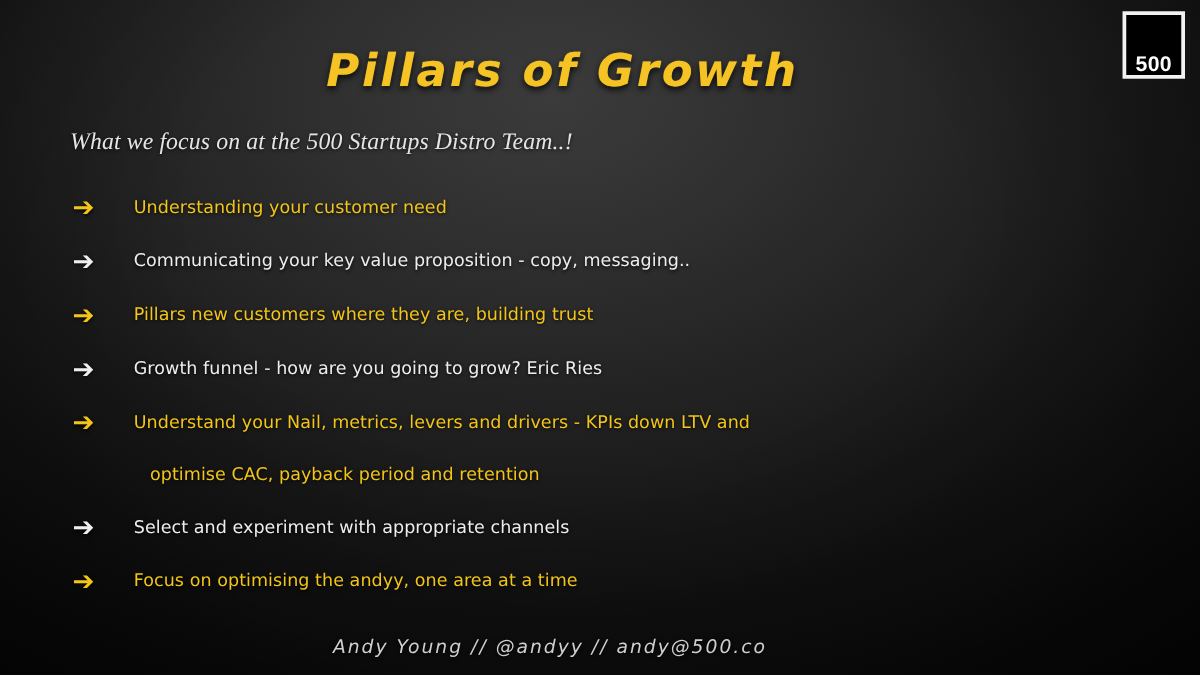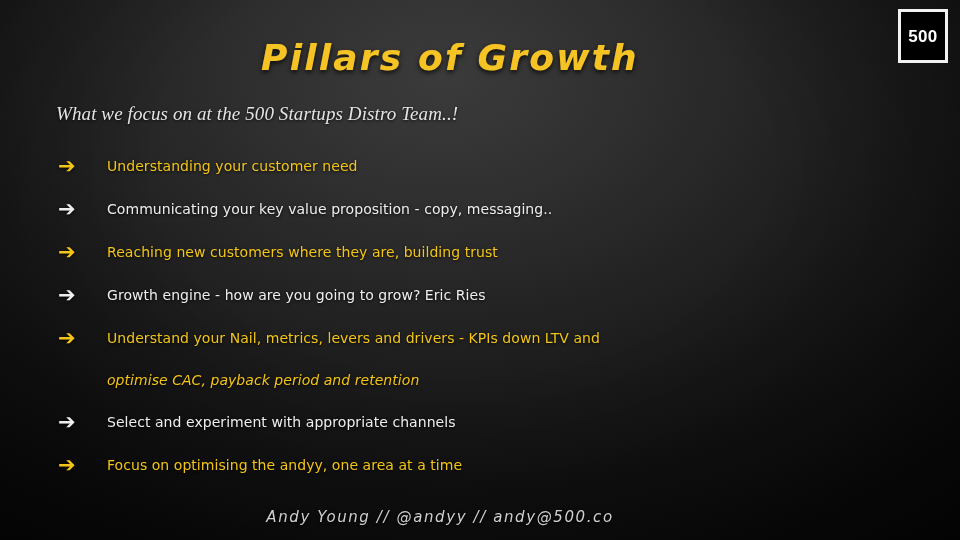--- a/index.html
+++ b/index.html
@@ -44,21 +44,21 @@
   .logo-box {
     position: absolute;
     top: 9px;
     left: 898px;
     width: 50px;
     height: 54px;
     border: 3px solid #f2f2f2;
     background: #000000;
     box-sizing: border-box;
     display: flex;
-    align-items: center;
+    align-items: flex-end;
     justify-content: center;
     z-index: 5;
   }
   .logo-text {
     color: #ffffff;
     font-family: "Liberation Sans", sans-serif;
     font-size: 17px;
     font-weight: 700;
     letter-spacing: 0.3px;
     line-height: 1;
@@ -128,22 +128,22 @@
   }
   .bullet .em {
   }
   .tone-gold .bullet-arrow,
   .tone-gold .bullet-body { color: #f2c518; }
   .tone-light .bullet-arrow,
   .tone-light .bullet-body { color: #eeeeee; }
 
   .cont-line {
     display: block;
-    font-style: italic;
     margin-top: 9px;
+    margin-left: 13px;
   }
 
   
   .footer {
     position: absolute;
     left: 0;
     top: 508px;
     width: 880px;
     text-align: center;
     color: #cfcfcf;
@@ -172,25 +172,25 @@
       <div class="bullet tone-gold">
         <span class="bullet-arrow">➔</span>
         <span class="bullet-body"><span>Understanding your customer need</span></span>
       </div>
       <div class="bullet tone-light">
         <span class="bullet-arrow">➔</span>
         <span class="bullet-body"><span>Communicating your key value proposition - </span><span class="em">copy, messaging..</span></span>
       </div>
       <div class="bullet tone-gold">
         <span class="bullet-arrow">➔</span>
-        <span class="bullet-body"><span>Reaching new customers where they are, building trust</span></span>
+        <span class="bullet-body"><span>Pillars new customers where they are, building trust</span></span>
       </div>
       <div class="bullet tone-light">
         <span class="bullet-arrow">➔</span>
-        <span class="bullet-body"><span>Growth engine - how are you going to grow? Eric Ries</span></span>
+        <span class="bullet-body"><span>Growth funnel - how are you going to grow? Eric Ries</span></span>
       </div>
       <div class="bullet tone-gold">
         <span class="bullet-arrow">➔</span>
         <span class="bullet-body"><span>Understand your Nail, metrics, levers and drivers - </span><span class="em">KPIs down LTV and</span><span class="cont-line">optimise CAC, payback period and retention</span></span>
       </div>
       <div class="bullet tone-light">
         <span class="bullet-arrow">➔</span>
         <span class="bullet-body"><span>Select and experiment with appropriate channels</span></span>
       </div>
       <div class="bullet tone-gold">

